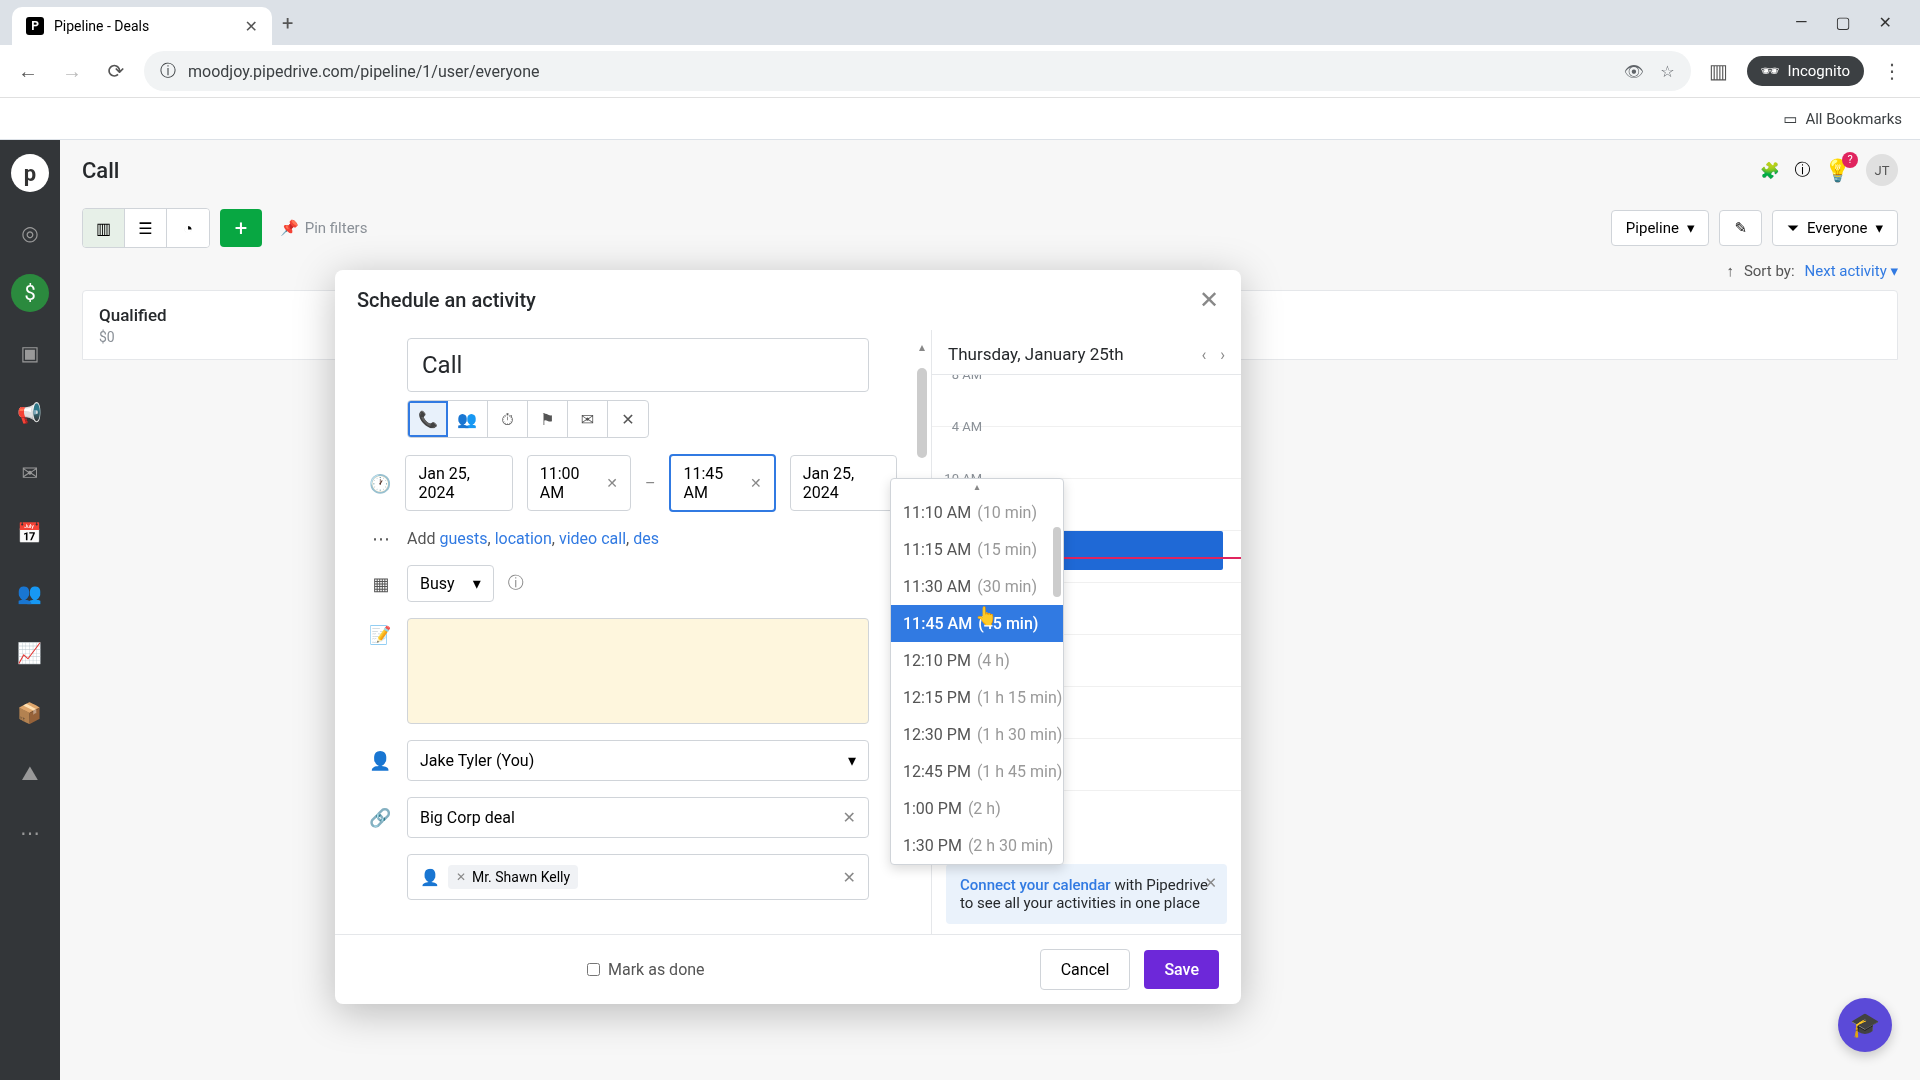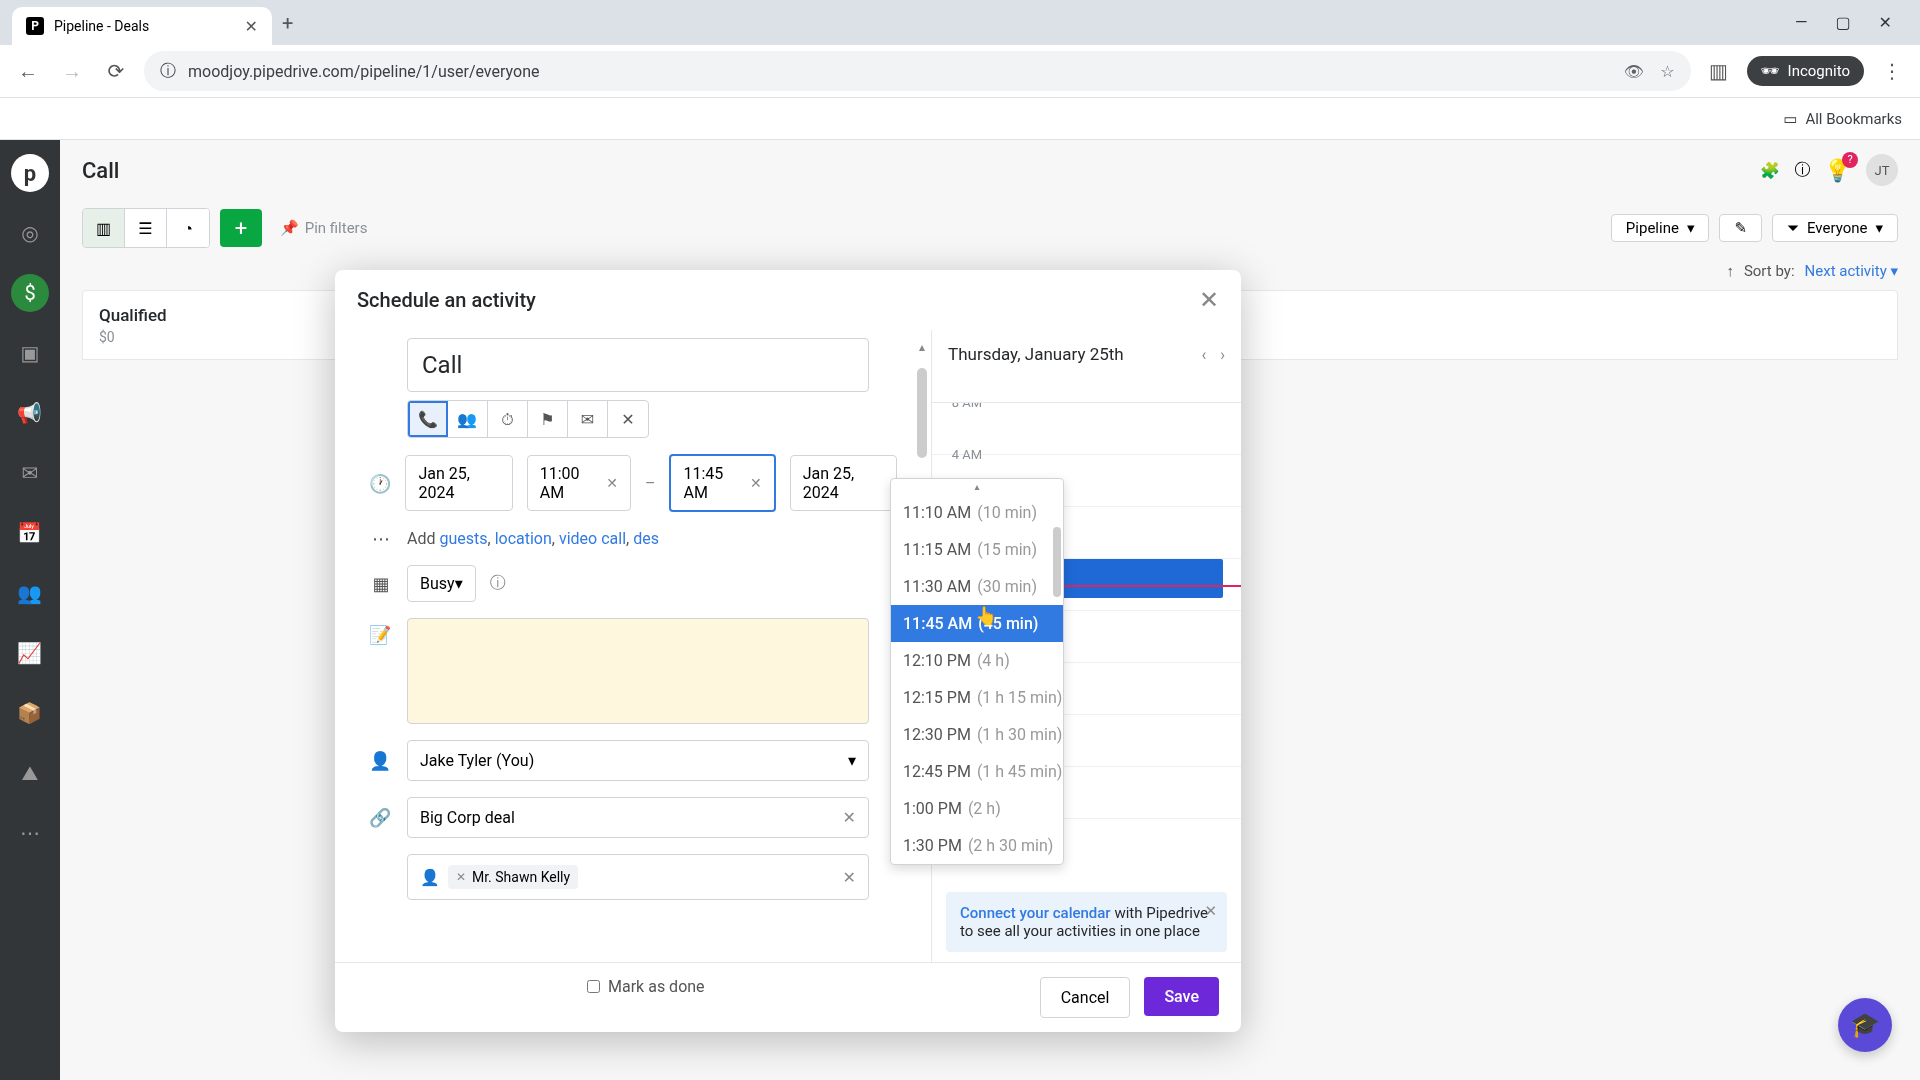--- a/index.html
+++ b/index.html
@@ -37,21 +37,21 @@
 .lightbulb-badge::after { content: "?"; position: absolute; top: -6px; right: -6px; background: #e0245e; color: #fff; width: 16px; height: 16px; border-radius: 50%; font-size: 11px; display: flex; align-items: center; justify-content: center; }
 .avatar { width: 32px; height: 32px; background: #e0e0e0; border-radius: 50%; display: flex; align-items: center; justify-content: center; font-size: 13px; color: #555; }
 
 .toolbar { display: flex; align-items: center; padding: 8px 22px 14px; gap: 10px; }
 .toolbar-group { display: flex; border: 1px solid #d0d4d9; border-radius: 4px; overflow: hidden; }
 .toolbar-btn { width: 42px; height: 38px; display: flex; align-items: center; justify-content: center; background: #fff; border-right: 1px solid #d0d4d9; cursor: pointer; }
 .toolbar-btn:last-child { border-right: none; }
 .toolbar-btn.active { background: #e7f0e8; }
 .add-btn { width: 42px; height: 38px; background: #08a742; color: #fff; border-radius: 4px; display: flex; align-items: center; justify-content: center; font-size: 22px; cursor: pointer; }
 .pin-filters { display: flex; align-items: center; gap: 6px; color: #8a9097; font-size: 15px; margin-left: 8px; cursor: pointer; }
-.dropdown-btn { border: 1px solid #d0d4d9; background: #fff; border-radius: 4px; height: 28px; padding: 0 14px; display: flex; align-items: center; gap: 8px; font-size: 15px; cursor: pointer; }
+.dropdown-btn { border: 1px solid #d0d4d9; background: #fff; border-radius: 4px; height: 36px; padding: 0 14px; display: flex; align-items: center; gap: 8px; font-size: 15px; cursor: pointer; }
 .sort-row { display: flex; align-items: center; justify-content: flex-end; padding: 0 22px 10px; gap: 10px; font-size: 15px; color: #555; }
 
 .kanban { display: flex; padding: 0 22px; gap: 0; }
 .kanban-col { flex: 1; background: #fff; border: 1px solid #e5e7ea; border-radius: 4px 4px 0 0; padding: 14px 16px; }
 .kanban-col h3 { font-size: 17px; font-weight: 500; color: #26292c; }
 .kanban-col .amount { font-size: 14px; color: #8a9097; margin-top: 4px; }
 
 
 .modal { position: absolute; top: 130px; left: 275px; width: 906px; background: #fff; border-radius: 8px; box-shadow: 0 8px 40px rgba(0,0,0,0.25); z-index: 100; overflow: hidden; }
 .modal-header { display: flex; align-items: center; padding: 16px 22px; }
@@ -70,21 +70,21 @@
 .type-btn { width: 40px; height: 36px; display: flex; align-items: center; justify-content: center; border-right: 1px solid #d0d4d9; cursor: pointer; font-size: 16px; color: #555; }
 .type-btn:last-child { border-right: none; }
 .type-btn.active { background: #e8f1fb; border: 2px solid #317ae2; color: #317ae2; }
 
 .date-input { border: 1px solid #d0d4d9; border-radius: 4px; padding: 8px 12px; font-size: 16px; display: flex; align-items: center; gap: 8px; background: #fff; }
 .date-input.focused { border: 2px solid #317ae2; }
 .date-input .clear { color: #888; cursor: pointer; font-size: 14px; }
 .dash { color: #888; }
 .add-links { font-size: 16px; color: #555; }
 .add-links a { color: #317ae2; text-decoration: none; cursor: pointer; }
-.busy-select { border: 1px solid #d0d4d9; border-radius: 4px; padding: 8px 12px; font-size: 16px; display: flex; align-items: center; background: #fff; cursor: pointer; }
+.busy-select { border: 1px solid #d0d4d9; border-radius: 4px; padding: 8px 12px; font-size: 16px; display: flex; align-items: center; gap: 18px; background: #fff; cursor: pointer; }
 .info-icon { color: #888; font-size: 16px; }
 .notes-area { border: 1px solid #d0d4d9; background: #fef6dd; border-radius: 4px; height: 106px; margin-left: 38px; flex: 1; margin-right: 28px; }
 .notes-hint { font-size: 15px; color: #8a9097; margin-left: 38px; padding: 6px 0 2px; }
 .select-field { flex: 1; border: 1px solid #d0d4d9; border-radius: 4px; padding: 10px 12px; font-size: 16px; display: flex; align-items: center; background: #fff; margin-right: 28px; }
 .select-field .caret { margin-left: auto; }
 .select-field .x { margin-left: auto; color: #888; cursor: pointer; }
 .chip { display: inline-flex; align-items: center; gap: 6px; background: #f0f2f5; border-radius: 4px; padding: 4px 8px; font-size: 14px; }
 .chip .x { font-size: 12px; cursor: pointer; }
 
 
@@ -95,31 +95,31 @@
 .time-option.selected .dur { color: #fff; }
 .dd-scroll-up { text-align: center; font-size: 10px; color: #888; padding: 2px; }
 .dd-scroll { position: absolute; right: 2px; top: 48px; width: 8px; height: 70px; background: #ccc; border-radius: 4px; }
 .cursor-overlay { position: absolute; top: 275px; left: 640px; z-index: 300; pointer-events: none; font-size: 18px; }
 
 
 .modal-right { width: 310px; border-left: 1px solid #e5e7ea; padding: 14px 0 0; position: relative; }
 .cal-header { display: flex; align-items: center; padding: 0 16px 10px; }
 .cal-title { font-size: 17px; color: #26292c; }
 .cal-nav { margin-left: auto; display: flex; gap: 14px; color: #888; cursor: pointer; }
-.cal-body { position: relative; height: 480px; overflow: hidden; border-top: 1px solid #e5e7ea; margin-top: 28px; }
+.cal-body { position: relative; height: 480px; overflow: hidden; border-top: 1px solid #e5e7ea; }
 .cal-row { display: flex; align-items: flex-start; height: 52px; border-bottom: 1px solid #f0f0f0; }
 .cal-time { width: 58px; text-align: right; padding-right: 8px; font-size: 13px; color: #8a9097; margin-top: -8px; }
 .cal-event { position: absolute; left: 62px; right: 18px; background: #1f69d6; color: #fff; border-radius: 2px; padding: 4px 8px; font-size: 15px; display: flex; align-items: center; gap: 6px; }
 .now-line { position: absolute; left: 0; right: 0; border-top: 2px solid #e0245e; }
 .now-label { position: absolute; left: 0; font-size: 12px; color: #e0245e; background: #fff; padding: 0 4px; }
 .connect-banner { margin: 10px 14px; background: #eaf2fb; border-radius: 4px; padding: 12px 14px; font-size: 15px; color: #26292c; position: relative; }
 .connect-banner a { color: #317ae2; font-weight: 500; text-decoration: none; }
 .connect-banner .x { position: absolute; top: 10px; right: 10px; color: #888; cursor: pointer; }
 
-.modal-footer { border-top: 1px solid #e5e7ea; padding: 14px 22px; display: flex; align-items: flex-start; justify-content: flex-end; gap: 14px; }
+.modal-footer { border-top: 1px solid #e5e7ea; padding: 14px 22px; display: flex; align-items: center; justify-content: flex-end; gap: 14px; }
 .checkbox-label { display: flex; align-items: center; gap: 8px; font-size: 16px; color: #555; margin-right: auto; margin-left: 230px; }
 .btn { border-radius: 4px; padding: 10px 20px; font-size: 16px; cursor: pointer; border: none; }
 .btn-cancel { background: #fff; border: 1px solid #d0d4d9; }
 .btn-save { background: #6d28d9; color: #fff; font-weight: 500; }
 
 .fab { position: absolute; bottom: 28px; right: 28px; width: 54px; height: 54px; background: #5b4ad8; border-radius: 50%; display: flex; align-items: center; justify-content: center; color: #fff; font-size: 24px; box-shadow: 0 4px 12px rgba(0,0,0,0.2); cursor: pointer; }
 </style>
 </head>
 <body>
 

